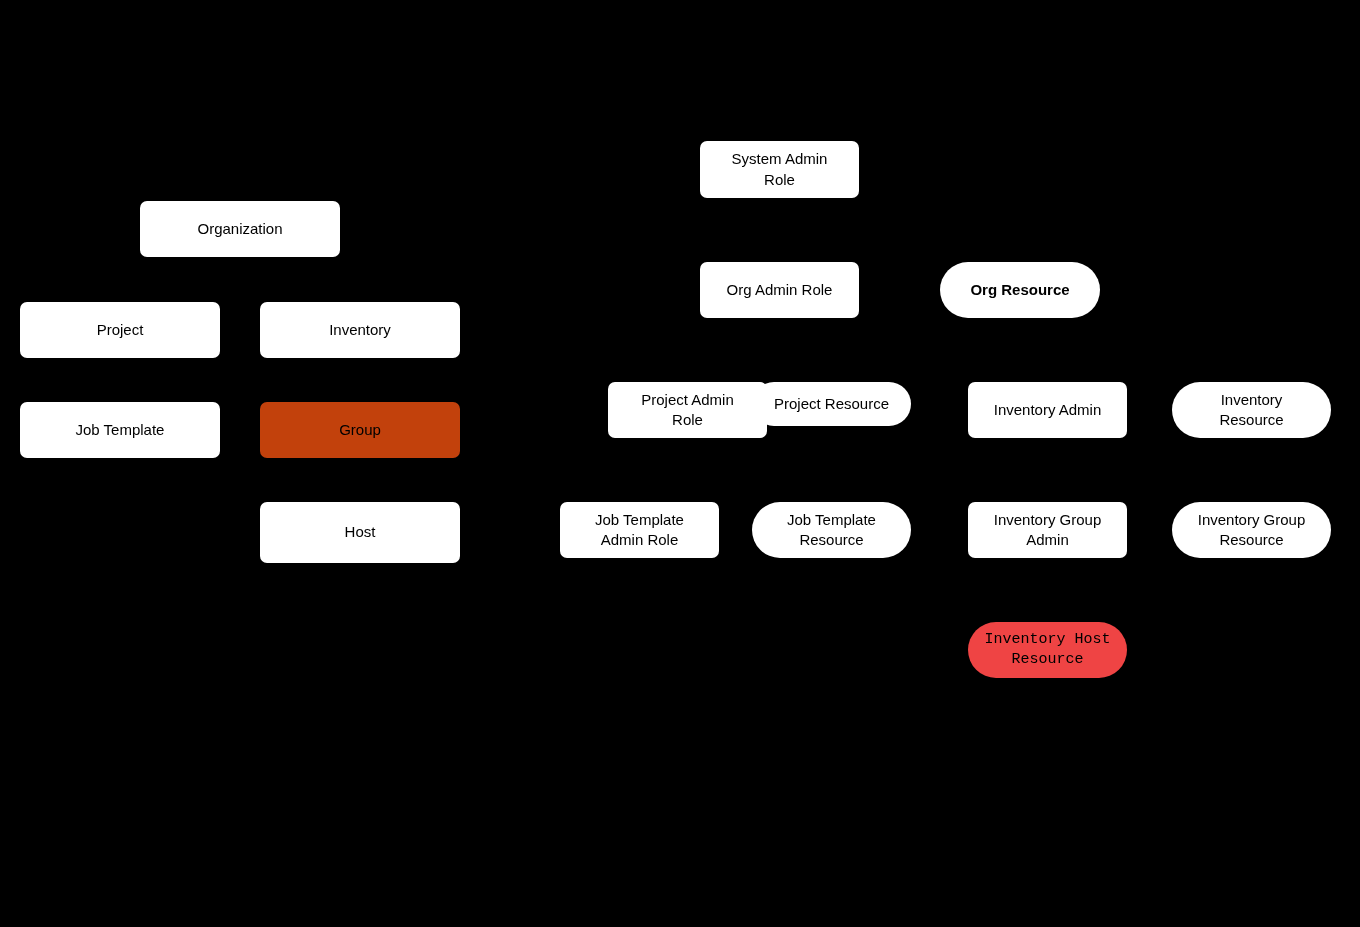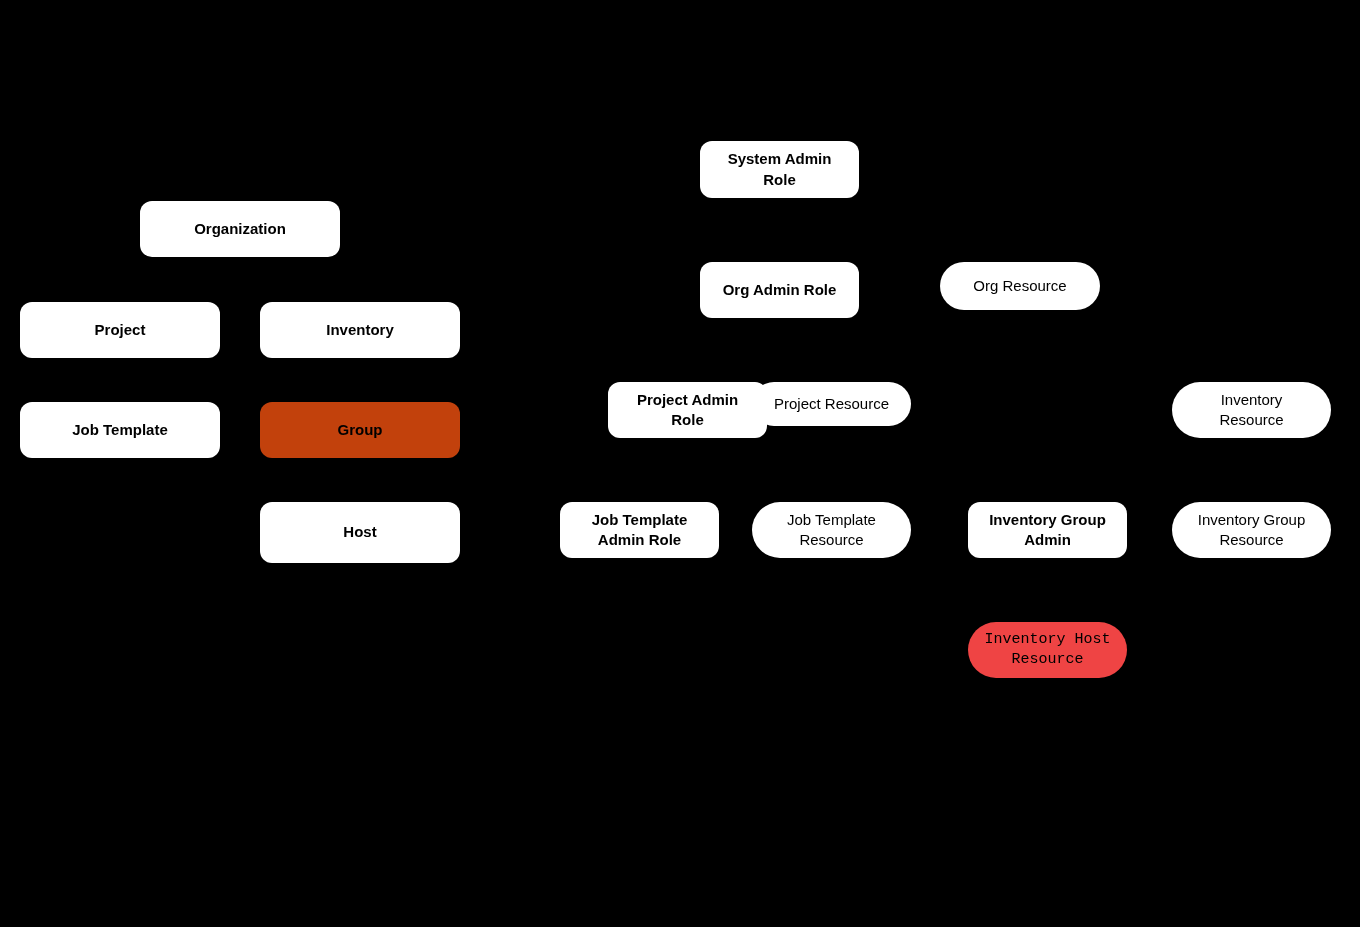--- a/index.html
+++ b/index.html
@@ -23,44 +23,44 @@
     align-items: center;
     justify-content: center;
     text-align: center;
     font-size: 15px;
     line-height: 1.35;
     box-sizing: border-box;
     padding: 2px 6px;
     white-space: pre-line;
   }
   .node.rect {
-    border-radius: 12px;
-    font-weight: bold;
+    border-radius: 7px;
   }
   .node.pill {
     border-radius: 999px;
   }
 </style>
 </head>
 <body>
 
 <div id="canvas">
     <div class="node rect" style="left: 140px; top: 201px; width: 200px; height: 56px; background: rgb(255, 255, 255); color: rgb(0, 0, 0);">Organization</div>
     <div class="node rect" style="left: 20px; top: 302px; width: 200px; height: 56px; background: rgb(255, 255, 255); color: rgb(0, 0, 0);">Project</div>
     <div class="node rect" style="left: 260px; top: 302px; width: 200px; height: 56px; background: rgb(255, 255, 255); color: rgb(0, 0, 0);">Inventory</div>
     <div class="node rect" style="left: 20px; top: 402px; width: 200px; height: 56px; background: rgb(255, 255, 255); color: rgb(0, 0, 0);">Job Template</div>
     <div class="node rect" style="left: 260px; top: 402px; width: 200px; height: 56px; background: #c2410c; color: rgb(0, 0, 0);">Group</div>
     <div class="node rect" style="left: 260px; top: 502px; width: 200px; height: 61px; background: rgb(255, 255, 255); color: rgb(0, 0, 0);">Host</div>
     <div class="node rect" style="left: 700px; top: 141px; width: 159px; height: 57px; background: rgb(255, 255, 255); color: rgb(0, 0, 0);">System Admin
 Role</div>
     <div class="node rect" style="left: 700px; top: 262px; width: 159px; height: 56px; background: rgb(255, 255, 255); color: rgb(0, 0, 0);">Org Admin Role</div>
-    <div class="node pill" style="left: 940px; top: 262px; width: 160px; height: 48px; background: rgb(255, 255, 255); color: rgb(0, 0, 0);">Org Resource</div>
+    <div class="node pill" style="left: 940px; top: 262px; width: 160px; height: 56px; background: rgb(255, 255, 255); color: rgb(0, 0, 0); font-weight: bold;">Org Resource</div>
     <div class="node rect" style="left: 560px; top: 382px; width: 159px; height: 56px; background: rgb(255, 255, 255); color: rgb(0, 0, 0); margin-left: 48px;">Project Admin
 Role</div>
     <div class="node pill" style="left: 752px; top: 382px; width: 159px; height: 44px; background: rgb(255, 255, 255); color: rgb(0, 0, 0);">Project Resource</div>
+    <div class="node rect" style="left: 968px; top: 382px; width: 159px; height: 56px; background: rgb(255, 255, 255); color: rgb(0, 0, 0);">Inventory Admin</div>
     <div class="node pill" style="left: 1172px; top: 382px; width: 159px; height: 56px; background: rgb(255, 255, 255); color: rgb(0, 0, 0);">Inventory
 Resource</div>
     <div class="node rect" style="left: 560px; top: 502px; width: 159px; height: 56px; background: rgb(255, 255, 255); color: rgb(0, 0, 0);">Job Template
 Admin Role</div>
     <div class="node pill" style="left: 752px; top: 502px; width: 159px; height: 56px; background: rgb(255, 255, 255); color: rgb(0, 0, 0);">Job Template
 Resource</div>
     <div class="node rect" style="left: 968px; top: 502px; width: 159px; height: 56px; background: rgb(255, 255, 255); color: rgb(0, 0, 0);">Inventory Group
 Admin</div>
     <div class="node pill" style="left: 1172px; top: 502px; width: 159px; height: 56px; background: rgb(255, 255, 255); color: rgb(0, 0, 0);">Inventory Group
 Resource</div>

